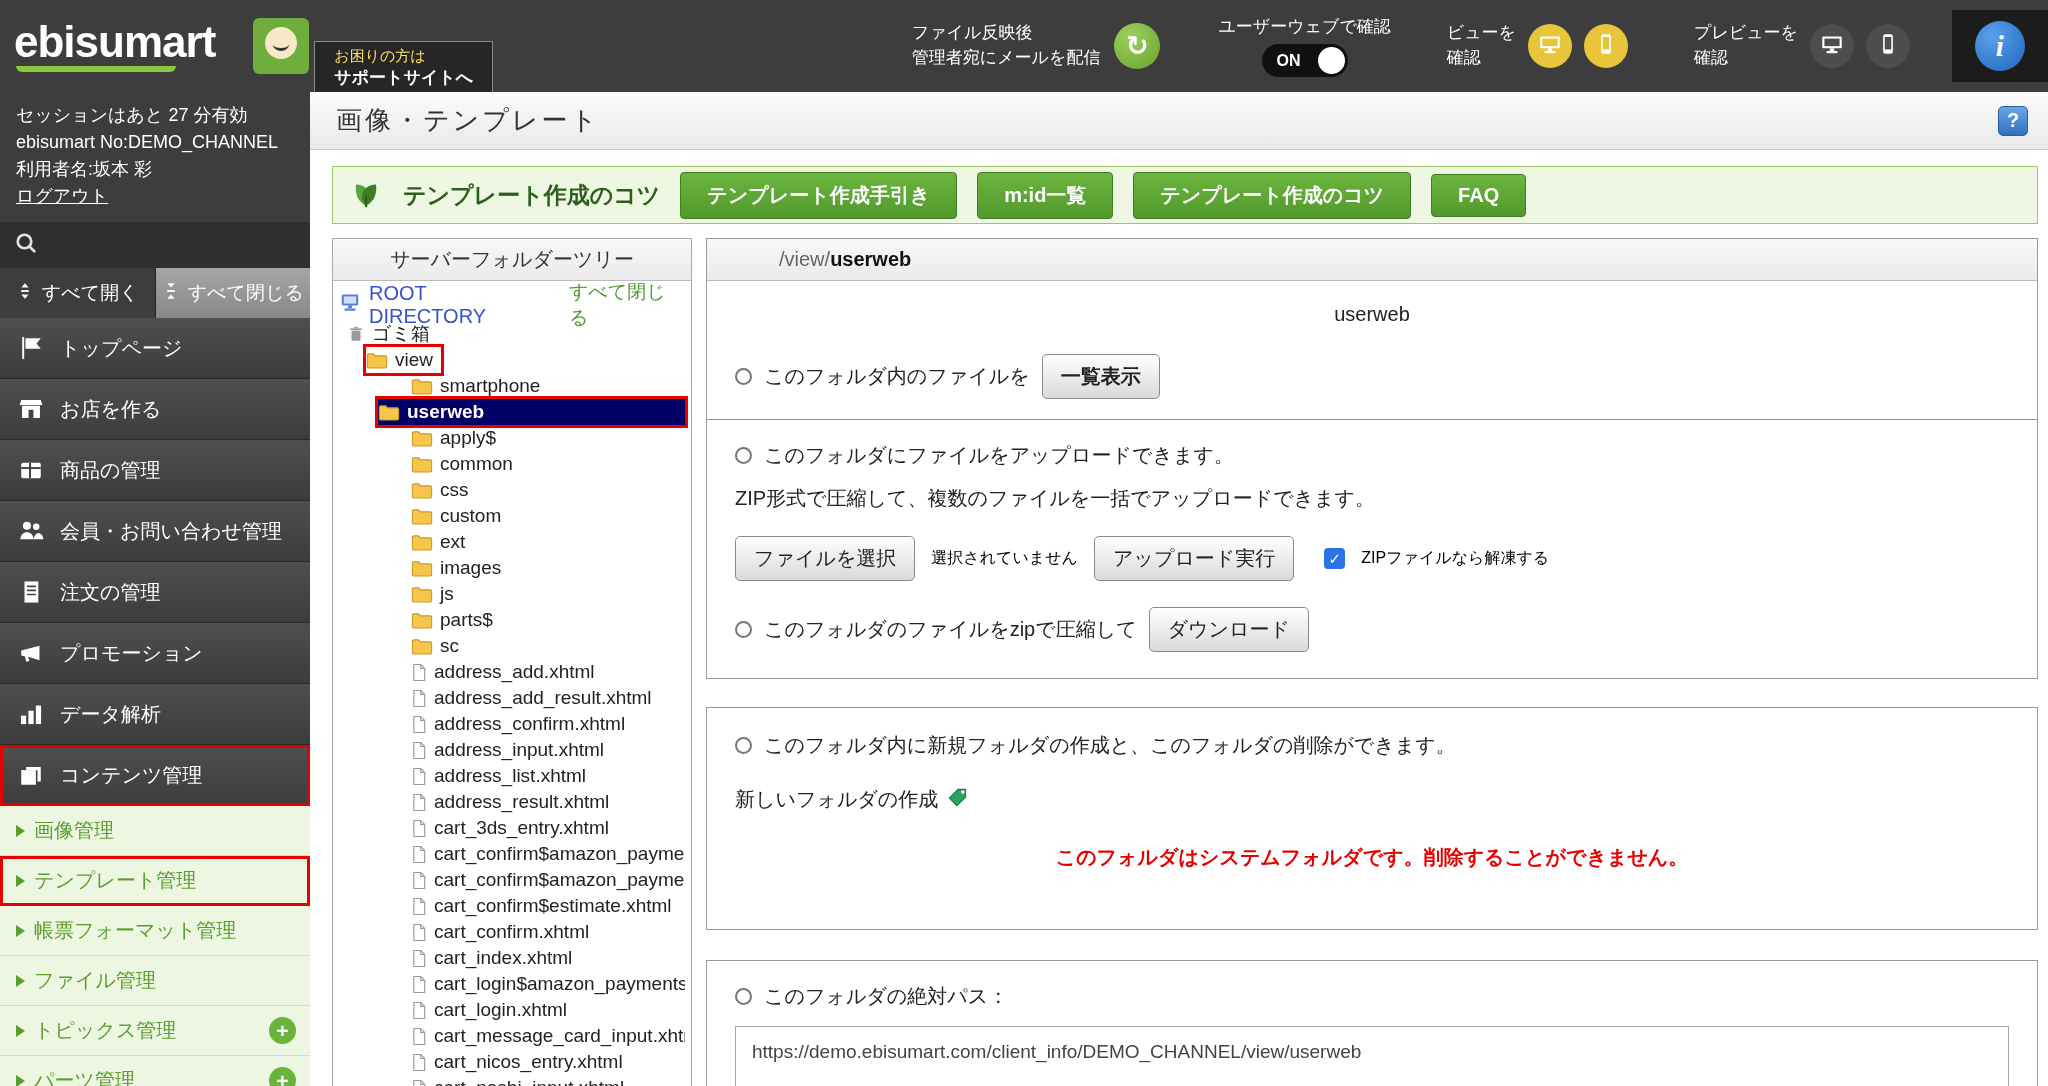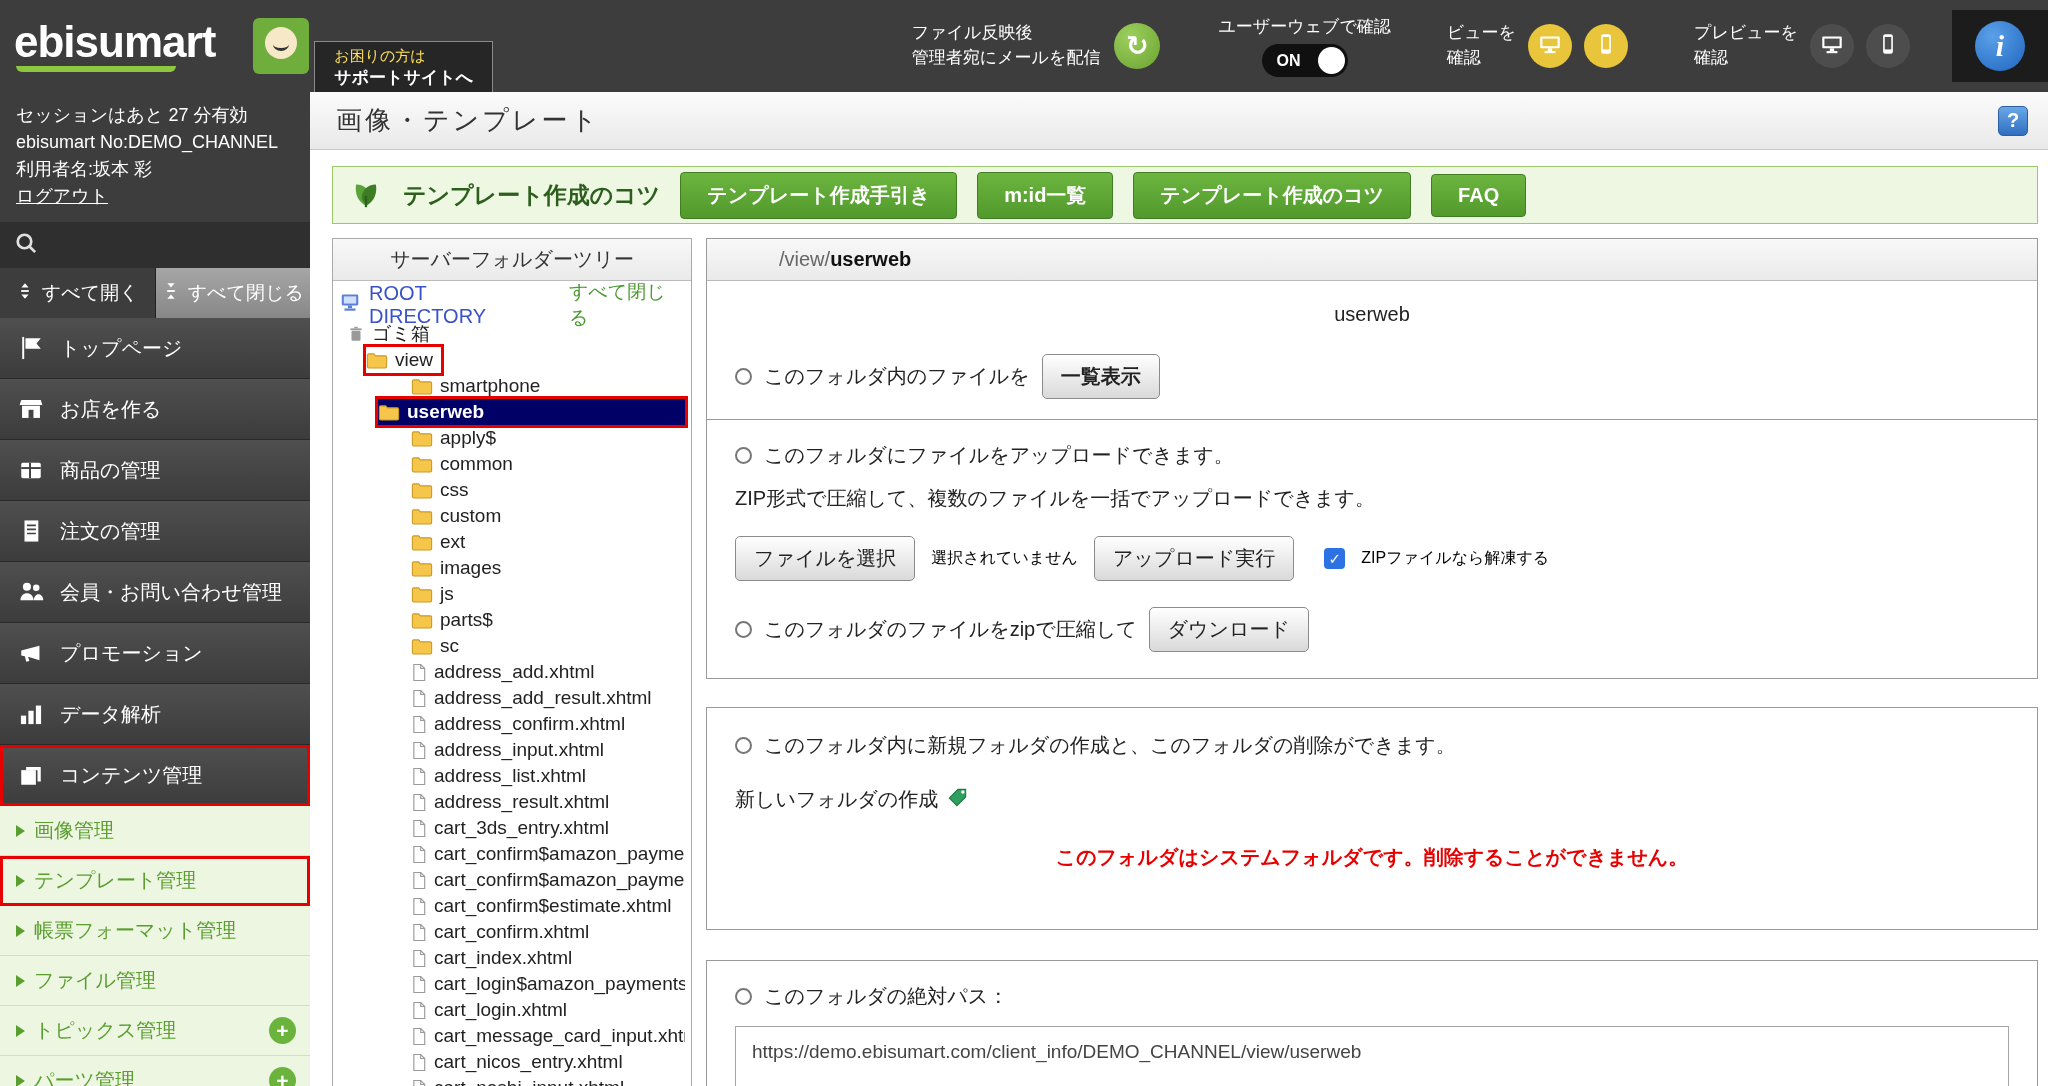--- a/index.html
+++ b/index.html
@@ -285,37 +285,37 @@
         <svg width="26" height="26" viewBox="0 0 16 16" fill="#fff">
             <rect x="2" y="3.5" width="12" height="9.5" rx="1"></rect>
             <rect x="2" y="6.2" width="12" height="1.2" fill="#424242"></rect>
             <rect x="6.8" y="3.5" width="1.2" height="9.5" fill="#424242"></rect>
           </svg>
       </span>
       <span>商品の管理</span>
     </div>
     <div class="menu-item">
       <span class="micon">
-        <svg width="26" height="26" viewBox="0 0 16 16">
-            <rect x="4" y="1.5" width="8.5" height="13" fill="#fff"></rect>
-            <path d="M5.5 4.5h5.5M5.5 7h5.5M5.5 9.5h5.5" stroke="#424242" stroke-width="1"></path>
-          </svg>
-      </span>
-      <span>注文の管理</span>
-    </div>
-    <div class="menu-item">
-      <span class="micon">
         <svg width="26" height="26" viewBox="0 0 16 16" fill="#fff">
             <circle cx="5.5" cy="4.8" r="2.5"></circle>
             <path d="M1.5 13c0-2.6 2-4.2 4-4.2s4 1.6 4 4.2z"></path>
             <circle cx="11.2" cy="5.4" r="2"></circle>
             <path d="M9.6 13c.3-2.1 1.5-3.6 2.9-3.6 1.8 0 3 1.6 3 3.6z"></path>
           </svg>
       </span>
       <span>会員・お問い合わせ管理</span>
+    </div>
+    <div class="menu-item">
+      <span class="micon">
+        <svg width="26" height="26" viewBox="0 0 16 16">
+            <rect x="4" y="1.5" width="8.5" height="13" fill="#fff"></rect>
+            <path d="M5.5 4.5h5.5M5.5 7h5.5M5.5 9.5h5.5" stroke="#424242" stroke-width="1"></path>
+          </svg>
+      </span>
+      <span>注文の管理</span>
     </div>
     <div class="menu-item">
       <span class="micon">
         <svg width="26" height="26" viewBox="0 0 16 16" fill="#fff">
             <path d="M2 6.5v3l2.2.5.9 3.4 1.9-.5-.8-2.6 7 2.2V3.5z"></path>
           </svg>
       </span>
       <span>プロモーション</span>
     </div>
     <div class="menu-item">

